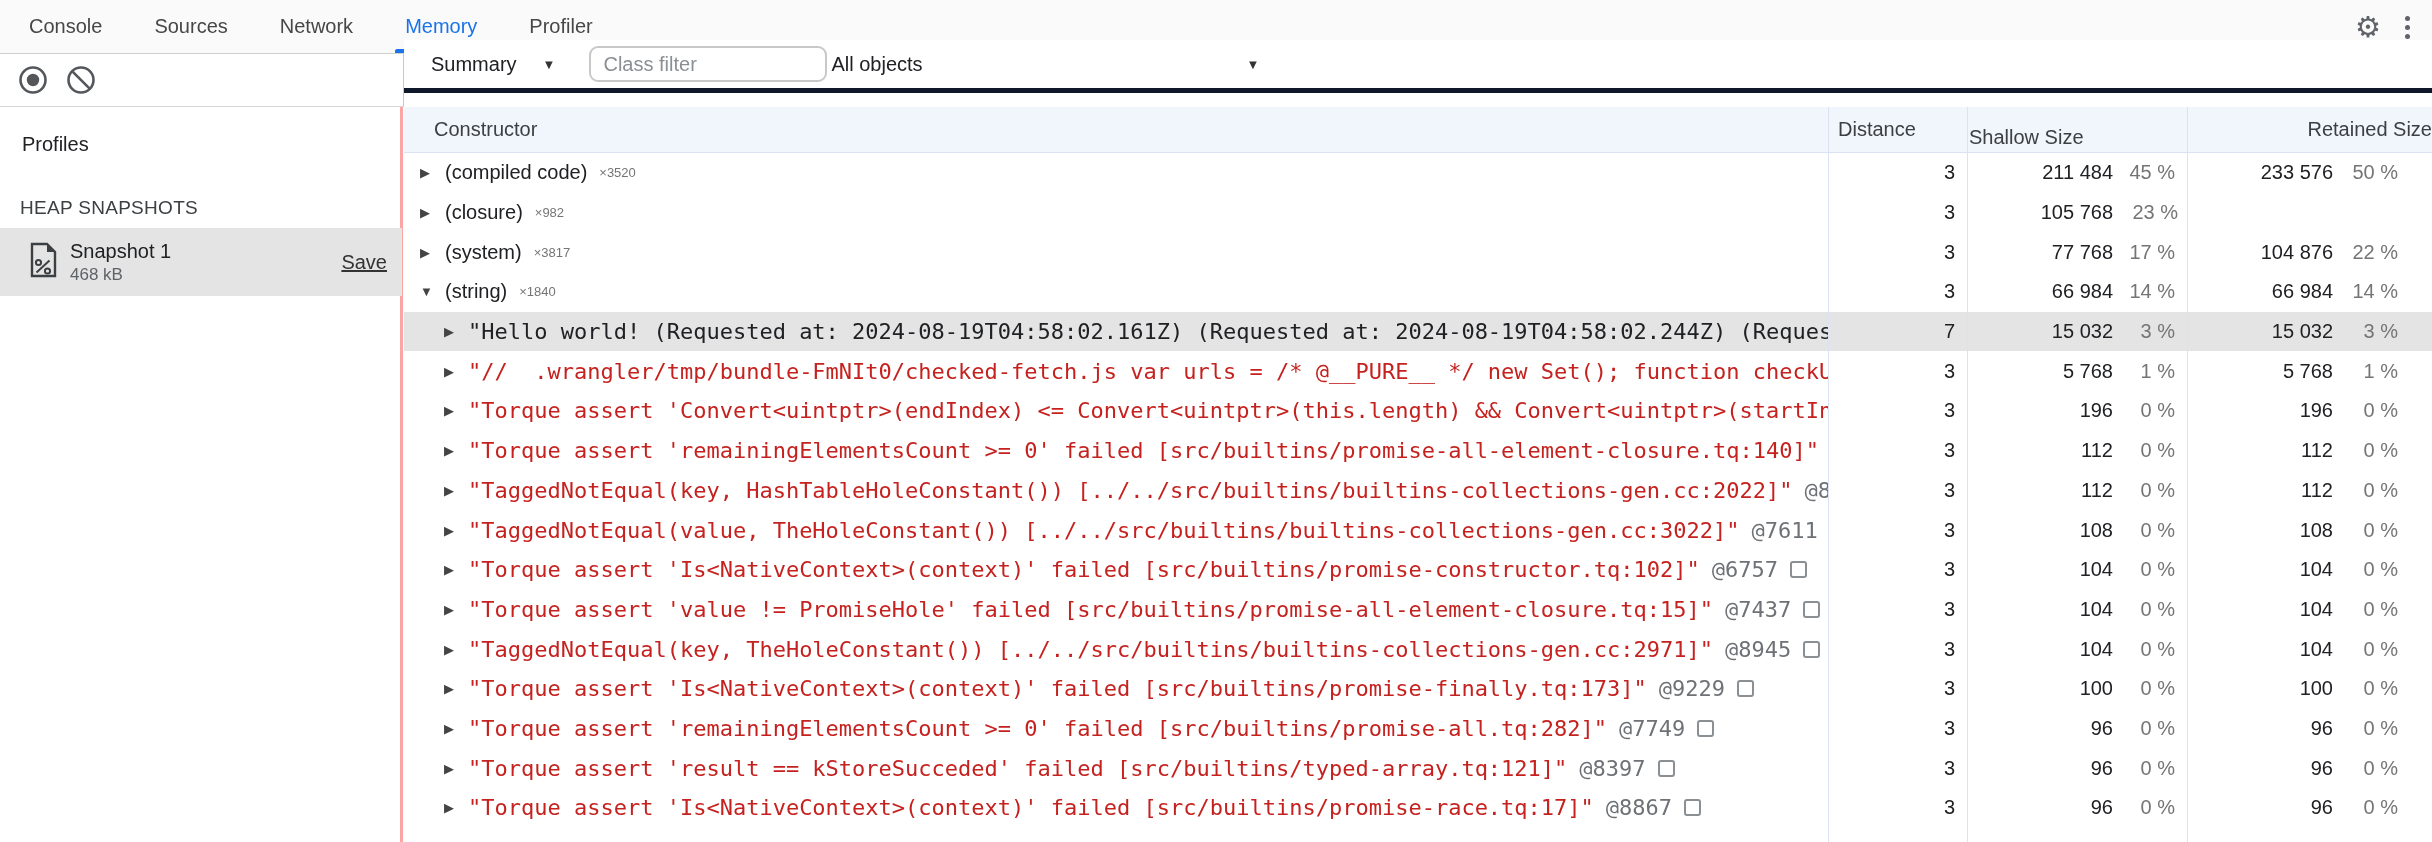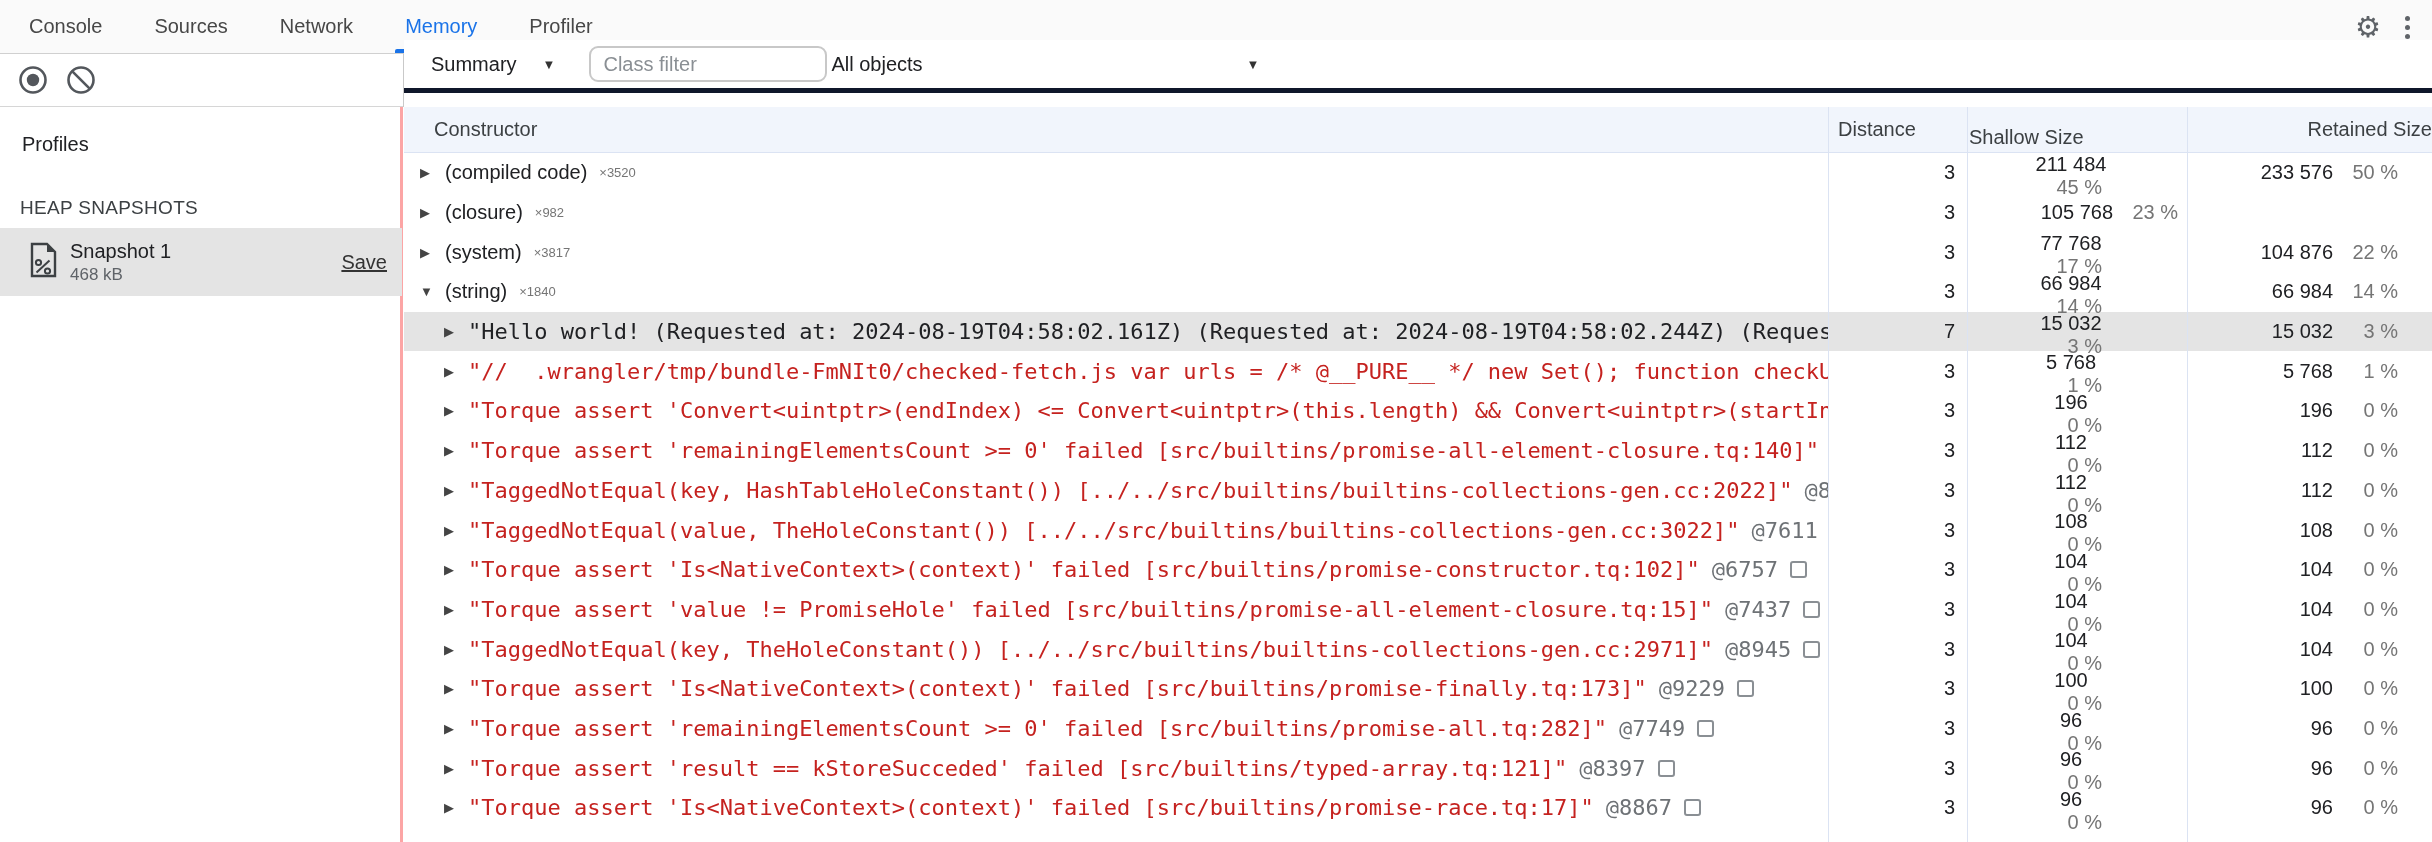--- a/index.html
+++ b/index.html
@@ -60,21 +60,21 @@
   .h-ret  { width:245px; padding-left:10px;text-align:right; }
   .vline { position:absolute; top:0; bottom:0; width:1px; background:var(--grid-line); z-index:5; }
   .vl1 { left:1424px; } .vl2 { left:1563px; } .vl3 { left:1783px; }
 
   .grid-body { position:relative; }
   .row { display:flex; height:39.7px; align-items:center; }
   .row.selected { background:var(--sel); }
   .cell { height:100%; display:flex; align-items:center; }
   .c-name { width:1424px; overflow:hidden; white-space:pre; }
   .c-dist { width:139px; justify-content:flex-end; padding-right:12px; }
-  .c-size { width:220px; padding-right:12px;flex-direction:column; }
+  .c-size { width:220px; padding-right:12px; }
   .c-ret  { width:245px; padding-right:34px; }
   .c-size .val, .c-ret .val { flex:1; text-align:right; font-size:20px; color:#202124; }
   .c-size .pct { width:62px; text-align:right; font-size:20px; color:#757575; }
   .c-ret  .pct { width:65px; text-align:right; font-size:20px; color:#757575; }
   .c-dist .val { font-size:20px; color:#202124; }
 
   .exp { flex:0 0 auto; font-size:13px; color:#444; margin-left:16px; width:18px; }
   .exp-child { margin-left:40px; }
   .cname { font-size:20px; color:#202124; margin-left:7px; }
   .count { font-size:13px; color:#757575; margin-left:12px; }

